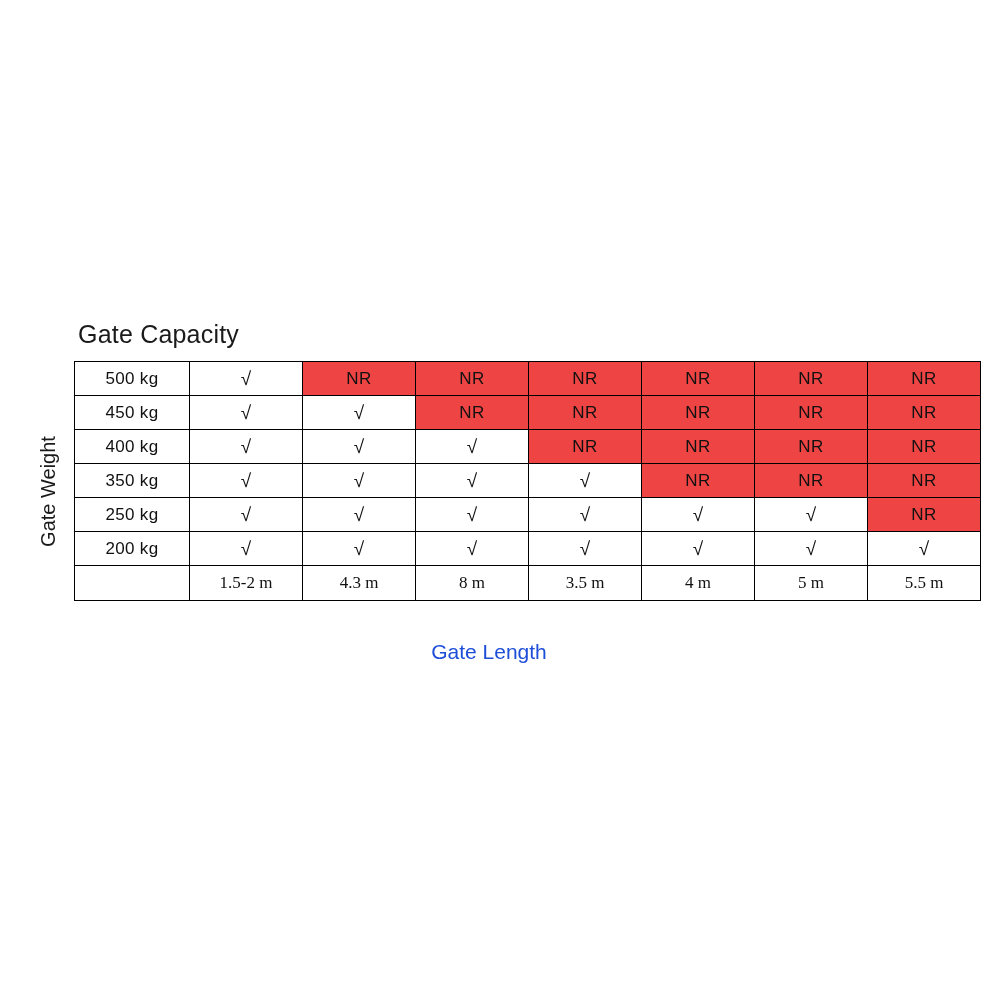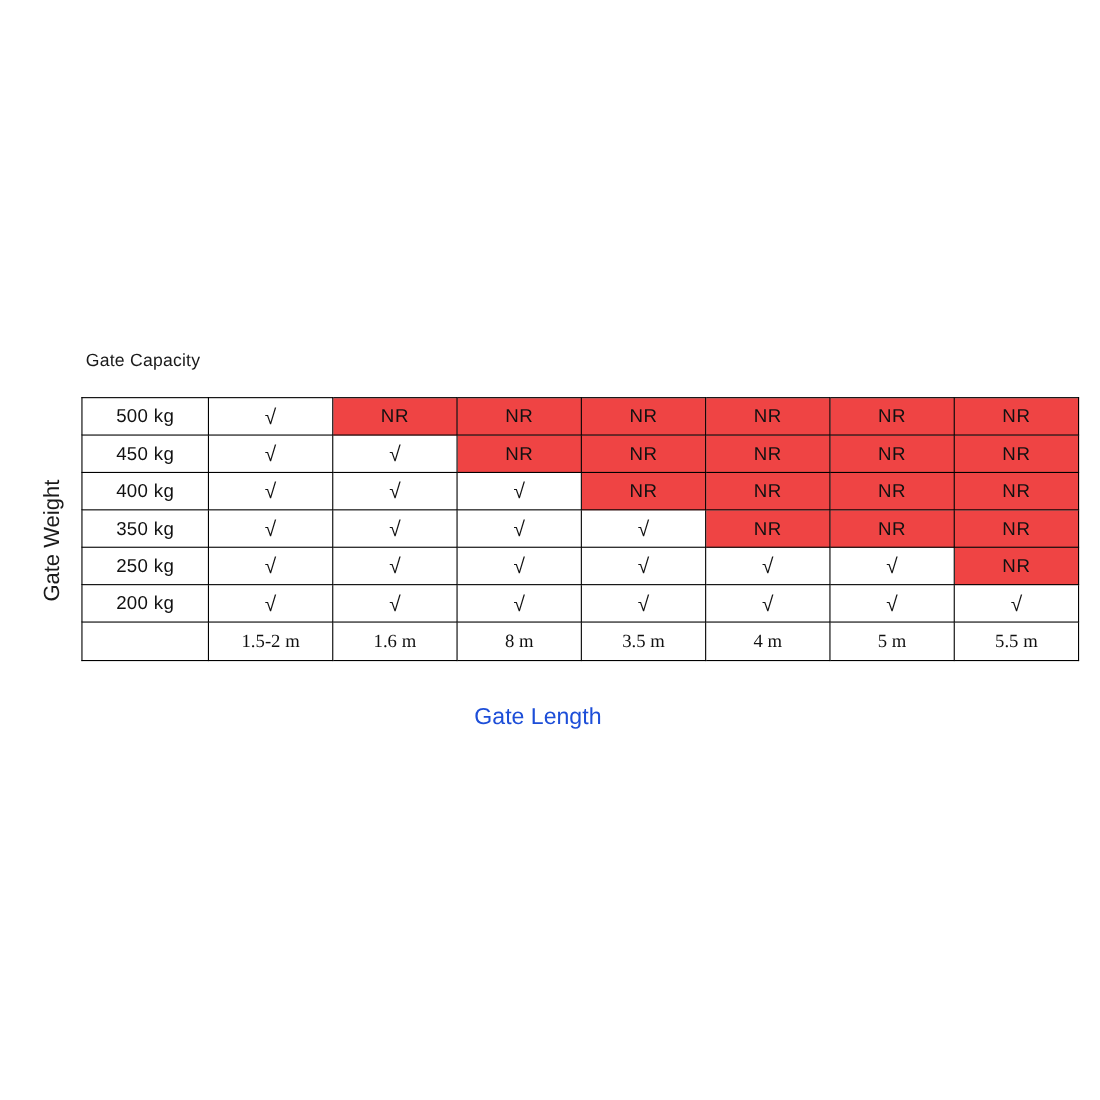--- a/index.html
+++ b/index.html
@@ -21,21 +21,21 @@
     left: 0;
     top: 0;
     width: 1000px;
     height: 1000px;
   }
 
   #title {
     position: absolute;
     left: 78px;
     top: 320px;
-    font-size: 16px;
+    font-size: 25px;
     font-weight: 400;
     letter-spacing: 0.2px;
     color: #1a1a1a;
     white-space: nowrap;
   }
 
   #ylabel {
     position: absolute;
     left: -32px;
     top: 480px;
@@ -193,21 +193,21 @@
           <td class="cell ok"><span class="tick">√</span></td>
           <td class="cell ok"><span class="tick">√</span></td>
           <td class="cell ok"><span class="tick">√</span></td>
           <td class="cell ok"><span class="tick">√</span></td>
           <td class="cell ok"><span class="tick">√</span></td>
         </tr>
 
         <tr class="axis">
           <td class="rowhead blank"></td>
           <td class="cell">1.5-2 m</td>
-          <td class="cell">1.6 m</td>
+          <td class="cell">4.3 m</td>
           <td class="cell">8 m</td>
           <td class="cell">3.5 m</td>
           <td class="cell">4 m</td>
           <td class="cell">5 m</td>
           <td class="cell">5.5 m</td>
         </tr>
 
       </tbody>
     </table>
   </div>

